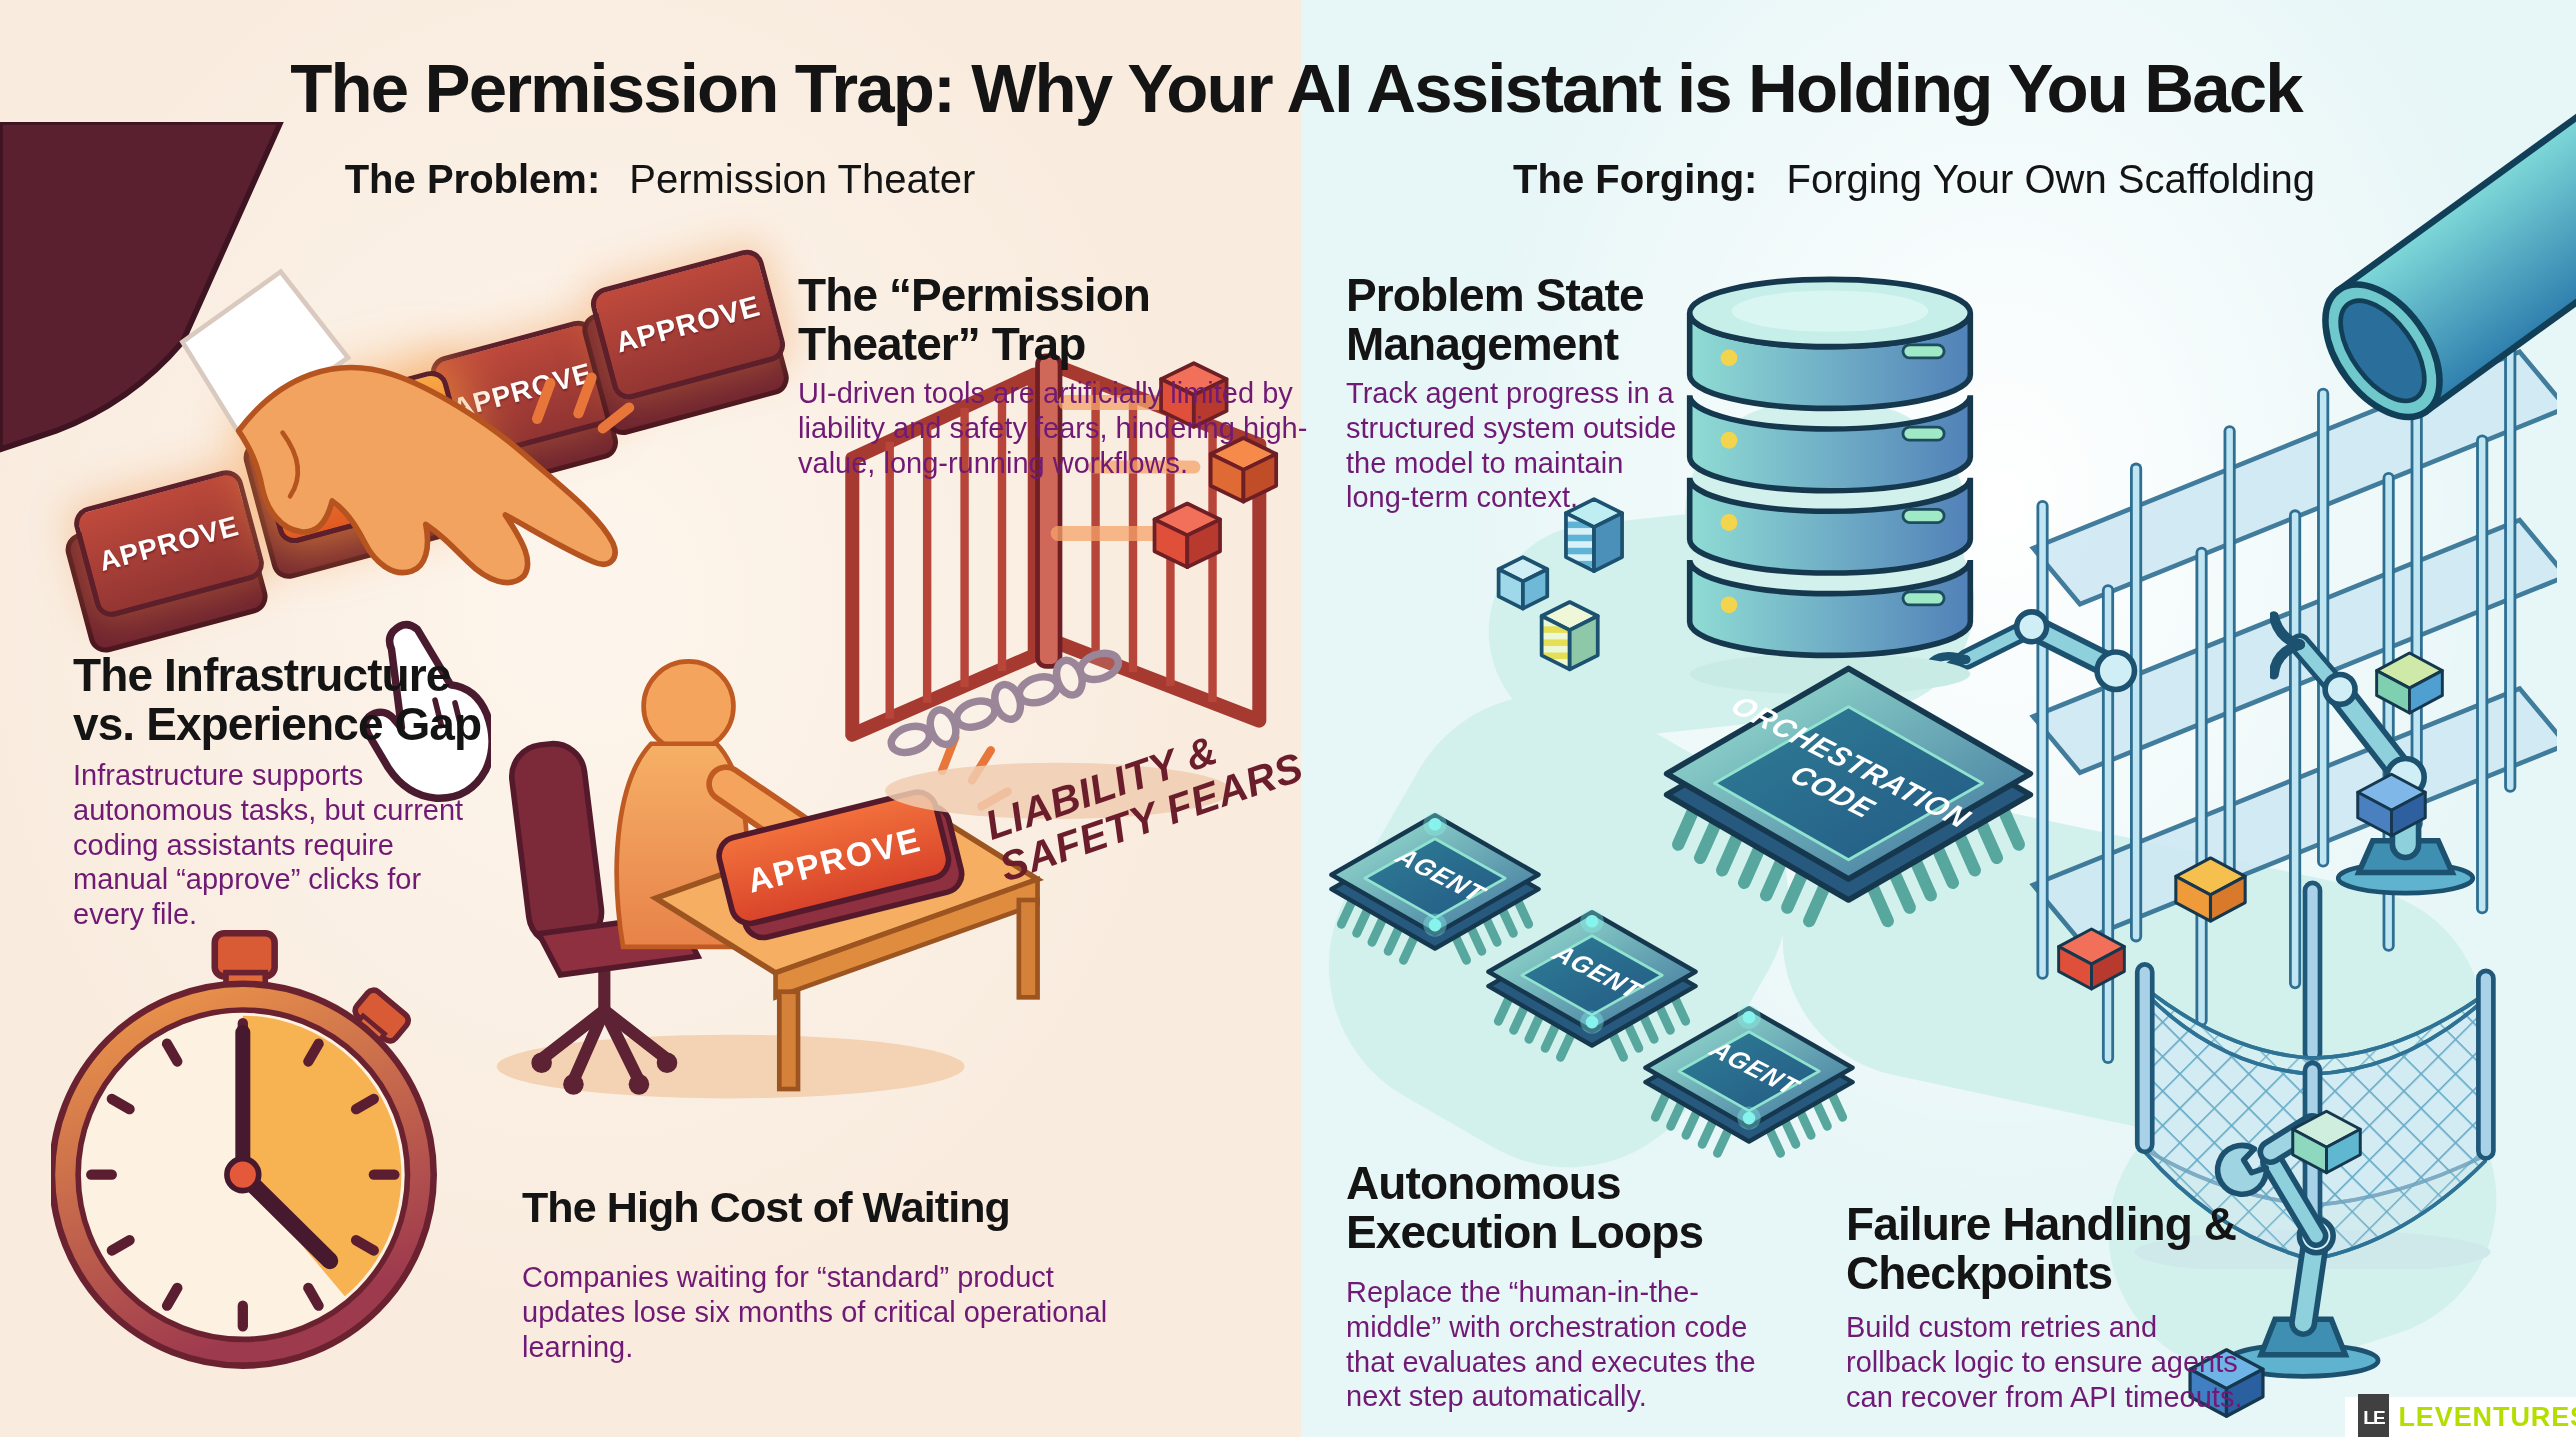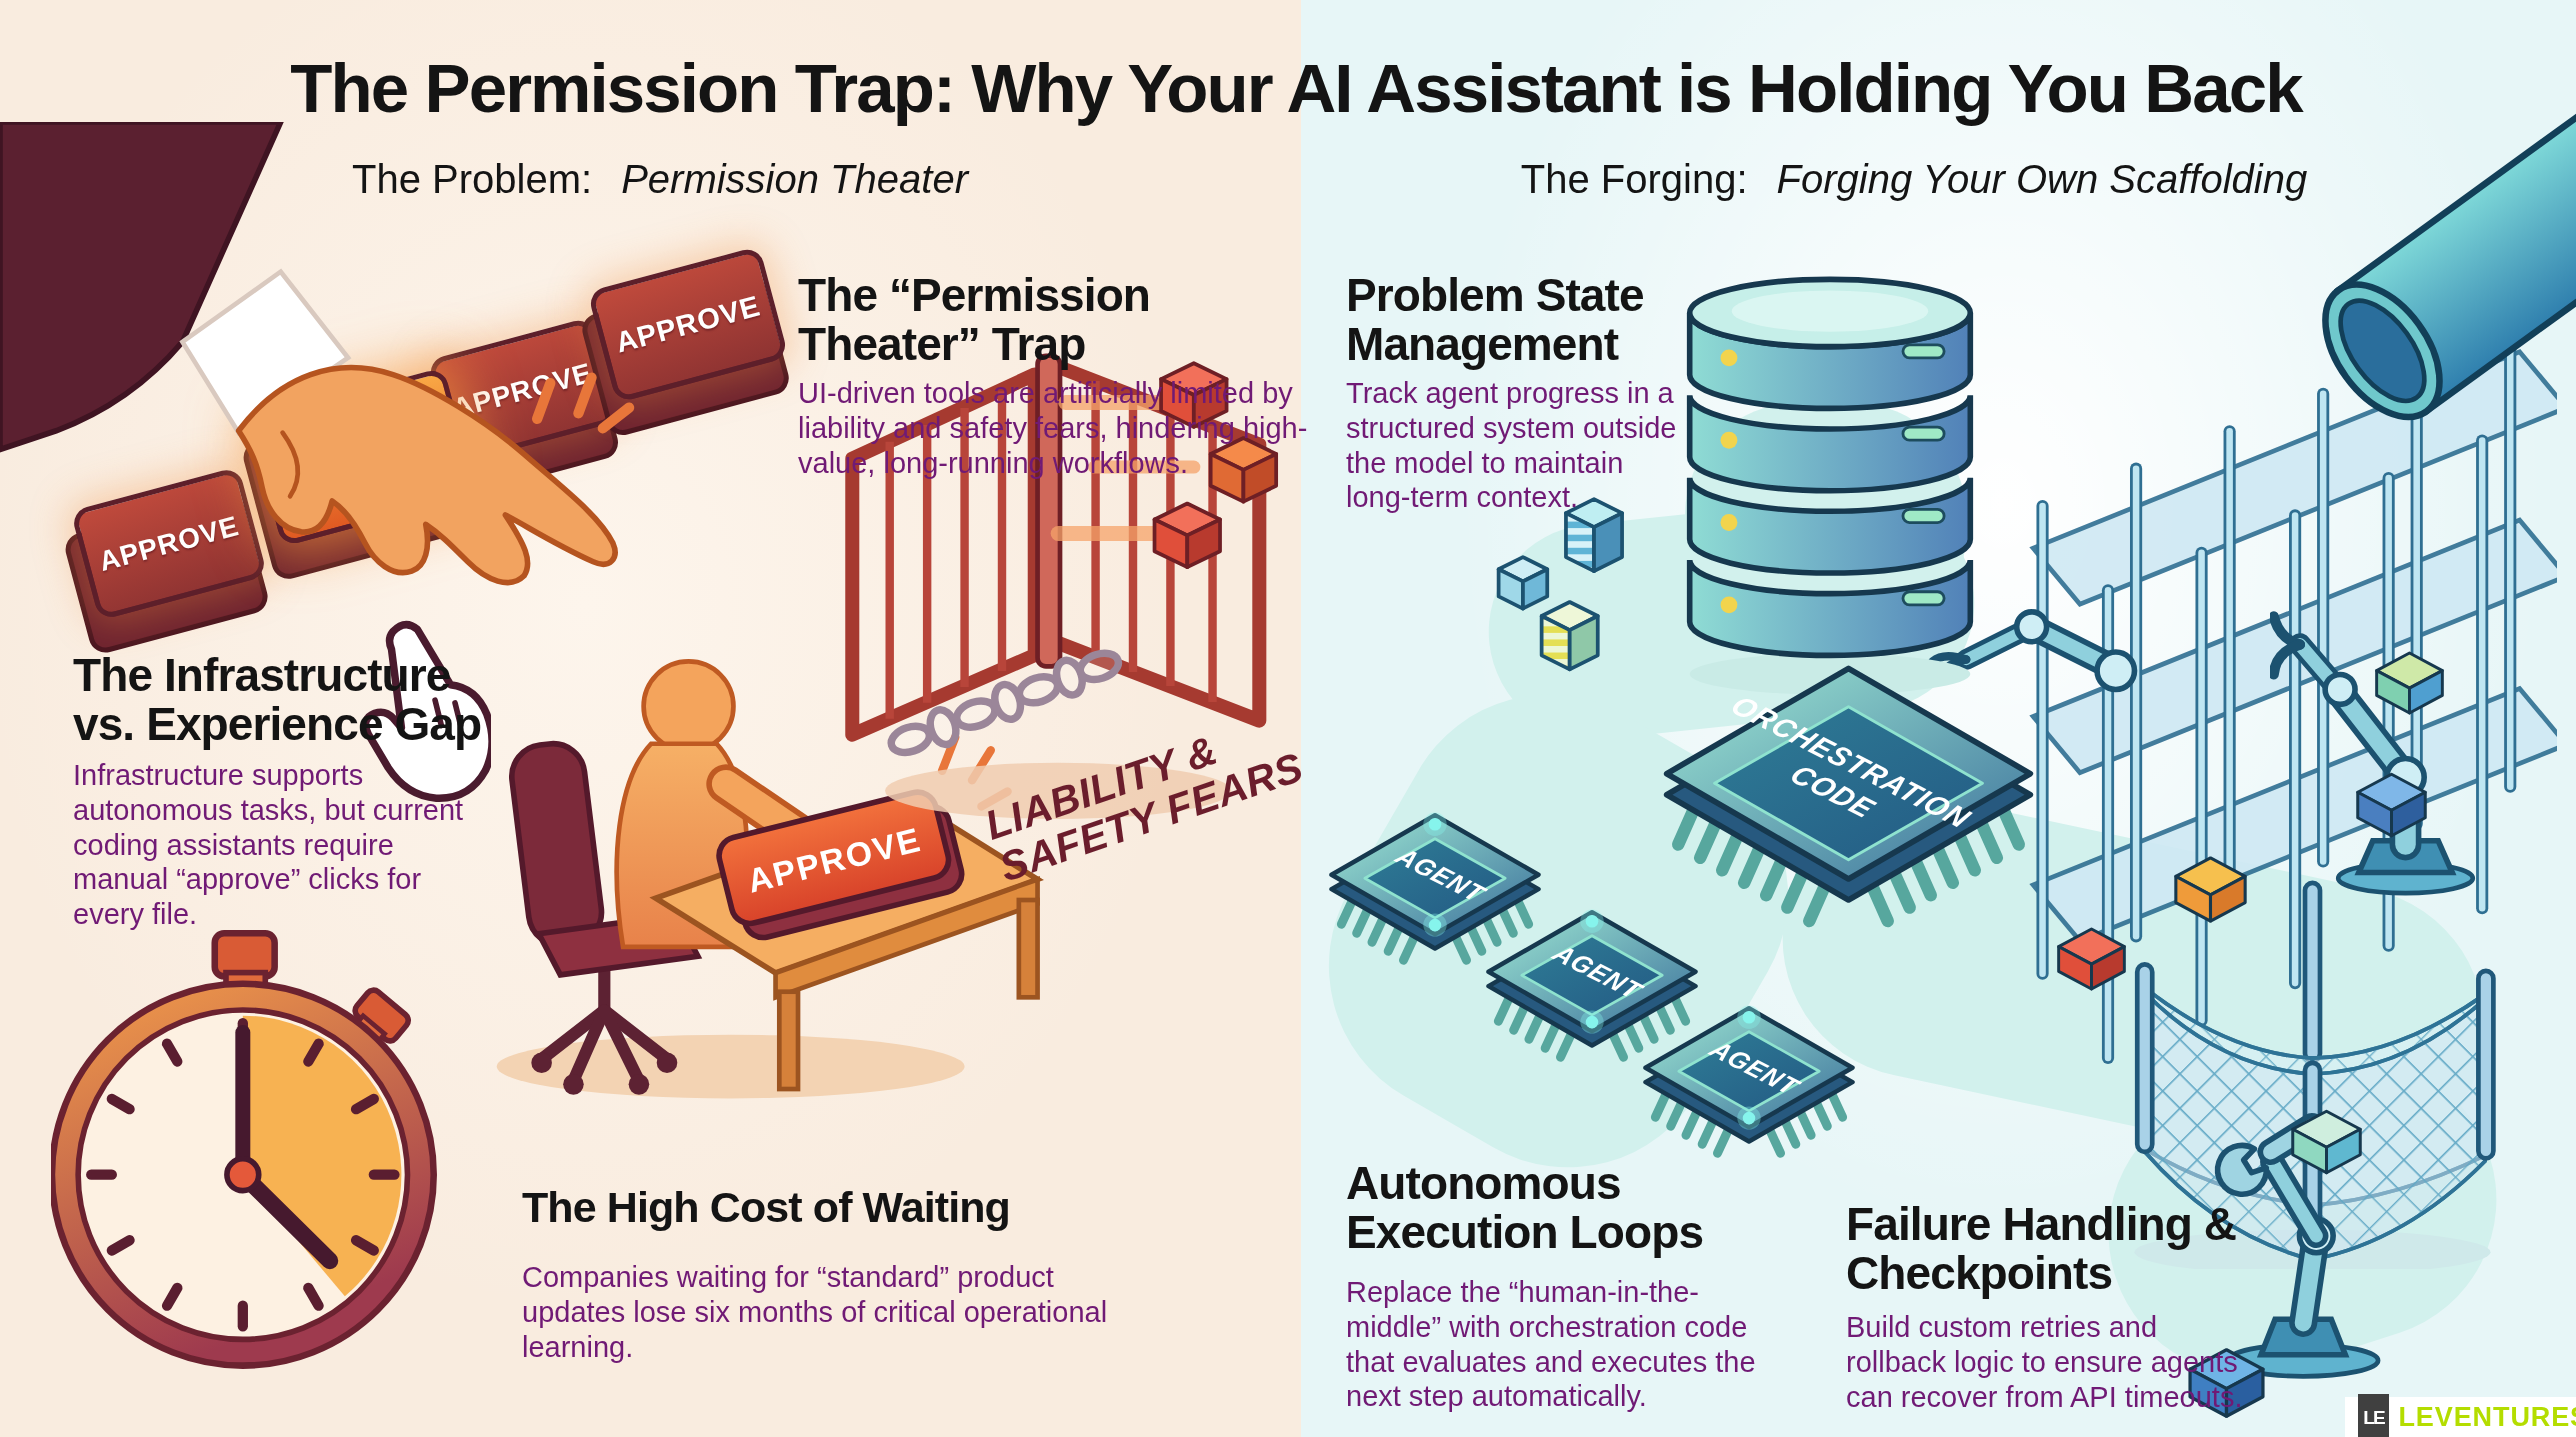--- a/index.html
+++ b/index.html
@@ -7,22 +7,22 @@
        font-family:"Liberation Sans","DejaVu Sans",sans-serif;color:#141414;}
   .abs{position:absolute;}
   .half{position:absolute;top:0;height:1438px;z-index:0;}
   .half.left{left:0;width:1301px;
     background:radial-gradient(ellipse at 45% 42%, #fdf5ec 0%, rgba(253,245,236,0) 60%), #f9ecdf;}
   .half.right{left:1301px;width:1275px;
     background:radial-gradient(ellipse at 55% 35%, #ffffff 0%, rgba(255,255,255,0) 55%), #e7f6f7;}
   .title{left:8px;width:2576px;top:49px;text-align:center;font-size:69px;font-weight:bold;
          letter-spacing:-1.9px;z-index:10;}
   .subtitle{top:157px;text-align:center;font-size:40px;z-index:10;}
-  .subtitle .b{font-weight:normal;text-align:center;}
-  .subtitle .n{margin-left:29px;font-style:italic;}
+  .subtitle .b{font-weight:bold;text-align:center;}
+  .subtitle .n{margin-left:29px;}
   .h2{font-weight:bold;font-size:46px;line-height:1.06;letter-spacing:-0.9px;color:#141414;z-index:6;}
   .body{font-size:29px;line-height:1.2;color:#701a75;z-index:6;}
   
   .approve-btn{position:absolute;transform:rotate(-15deg);z-index:2;}
   .approve-btn .base{position:absolute;left:-15px;top:22.5px;width:100%;height:100%;
     background:#6e2330;border:5.6px solid #4a1520;border-radius:17px;}
   .approve-btn .face{position:relative;display:flex;align-items:center;justify-content:center;
     border:5.6px solid #5d1f2a;border-radius:17px;color:#fff;font-weight:bold;letter-spacing:0.9px;
     text-shadow:0 1.9px 1.9px rgba(90,20,30,.55);}
   .face.hot{background:linear-gradient(180deg,#f9a845,#e05a22);

